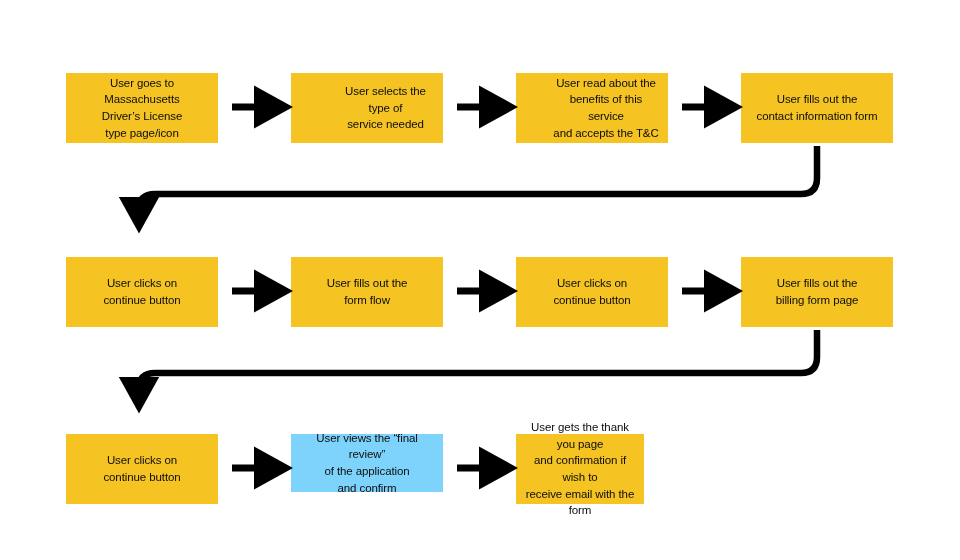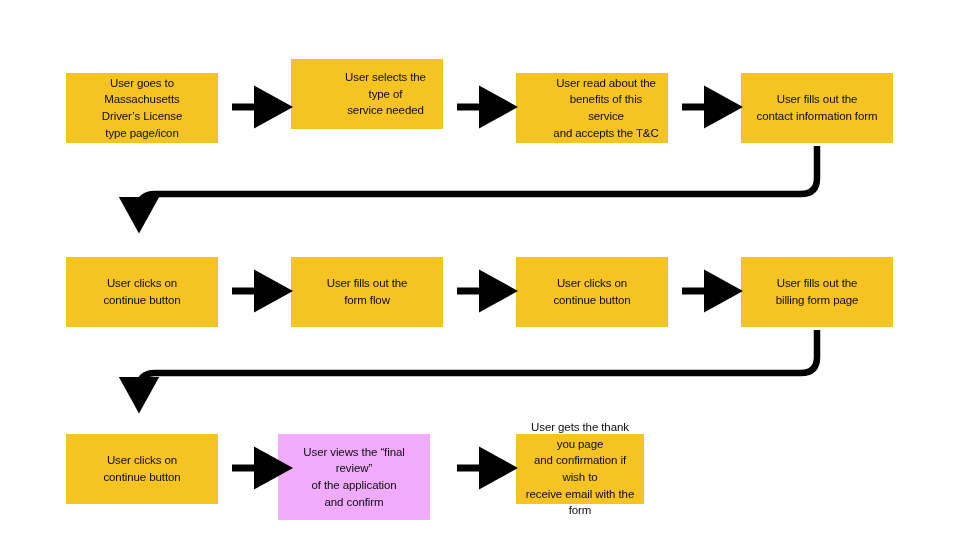--- a/index.html
+++ b/index.html
@@ -41,40 +41,40 @@
   }
 </style>
 </head>
 <body>
 
 <div id="canvas">
 
   <div class="node" style="left: 66px; width: 152px; top: 73px; height: 70px; background: rgb(245, 195, 34); color: rgb(13, 13, 13);">User goes to Massachusetts
 Driver’s License
 type page/icon</div>
-  <div class="node" style="left: 291px; width: 152px; top: 59px; height: 70px; background: rgb(245, 195, 34); color: rgb(13, 13, 13); padding-left: 44px;">User selects the type of
+  <div class="node" style="left: 291px; width: 152px; top: 73px; height: 70px; background: rgb(245, 195, 34); color: rgb(13, 13, 13); padding-left: 44px;">User selects the type of
 service needed</div>
   <div class="node" style="left: 516px; width: 152px; top: 73px; height: 70px; background: rgb(245, 195, 34); color: rgb(13, 13, 13); padding-left: 35px;">User read about the
 benefits of this service
 and accepts the T&amp;C</div>
   <div class="node" style="left: 741px; width: 152px; top: 73px; height: 70px; background: rgb(245, 195, 34); color: rgb(13, 13, 13);">User fills out the
 contact information form</div>
 
   <div class="node" style="left: 66px; width: 152px; top: 257px; height: 70px; background: rgb(245, 195, 34); color: rgb(13, 13, 13);">User clicks on
 continue button</div>
   <div class="node" style="left: 291px; width: 152px; top: 257px; height: 70px; background: rgb(245, 195, 34); color: rgb(13, 13, 13);">User fills out the
 form  flow</div>
   <div class="node" style="left: 516px; width: 152px; top: 257px; height: 70px; background: rgb(245, 195, 34); color: rgb(13, 13, 13);">User clicks on
 continue button</div>
   <div class="node" style="left: 741px; width: 152px; top: 257px; height: 70px; background: rgb(245, 195, 34); color: rgb(13, 13, 13);">User fills out the
 billing form page</div>
 
   <div class="node" style="left: 66px; width: 152px; top: 434px; height: 70px; background: rgb(245, 195, 34); color: rgb(13, 13, 13);">User clicks on
 continue button</div>
-  <div class="node" style="left: 278px; width: 152px; top: 434px; height: 86px; background: #f0abfc; color: rgb(13, 13, 13);">User views the “final review”
+  <div class="node" style="left: 291px; width: 152px; top: 434px; height: 58px; background: #7dd3fc; color: rgb(13, 13, 13);">User views the “final review”
 of the application
 and confirm</div>
   <div class="node" style="left: 516px; width: 128px; top: 434px; height: 70px; background: rgb(245, 195, 34); color: rgb(13, 13, 13);">User gets the thank you page
 and confirmation if wish to
 receive email with the form</div>
 
   <svg class="connector-layer" viewBox="0 0 960 560" width="960" height="560" xmlns="http://www.w3.org/2000/svg">
     <defs>
       <marker id="ah" markerWidth="7" markerHeight="7" refX="2.6" refY="3.5" orient="auto" markerUnits="strokeWidth">
         <path d="M0,0.4 L5.6,3.5 L0,6.6 z" fill="#000000"></path>

